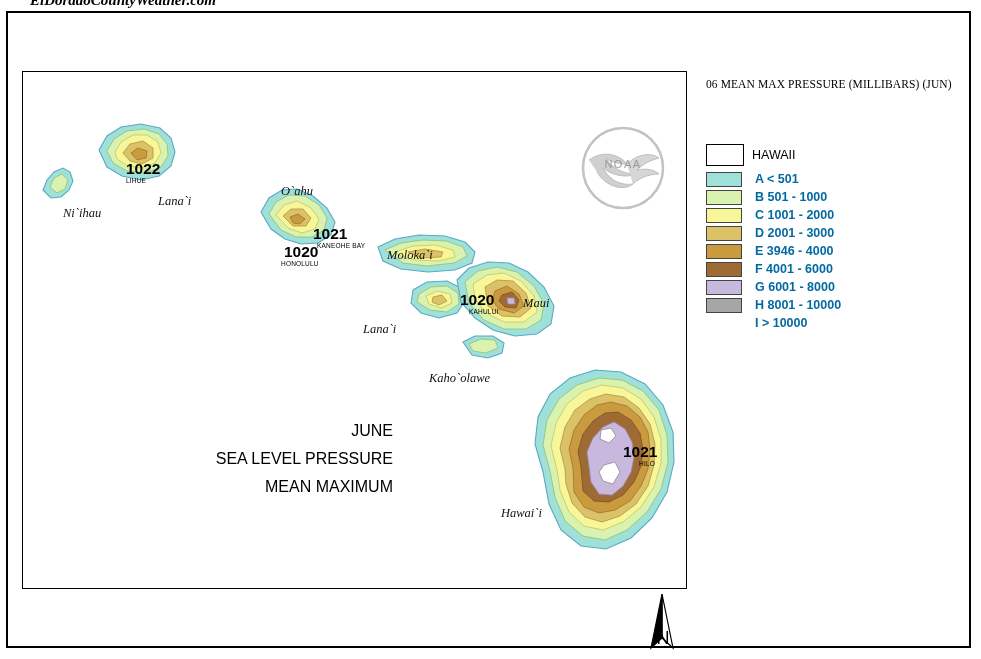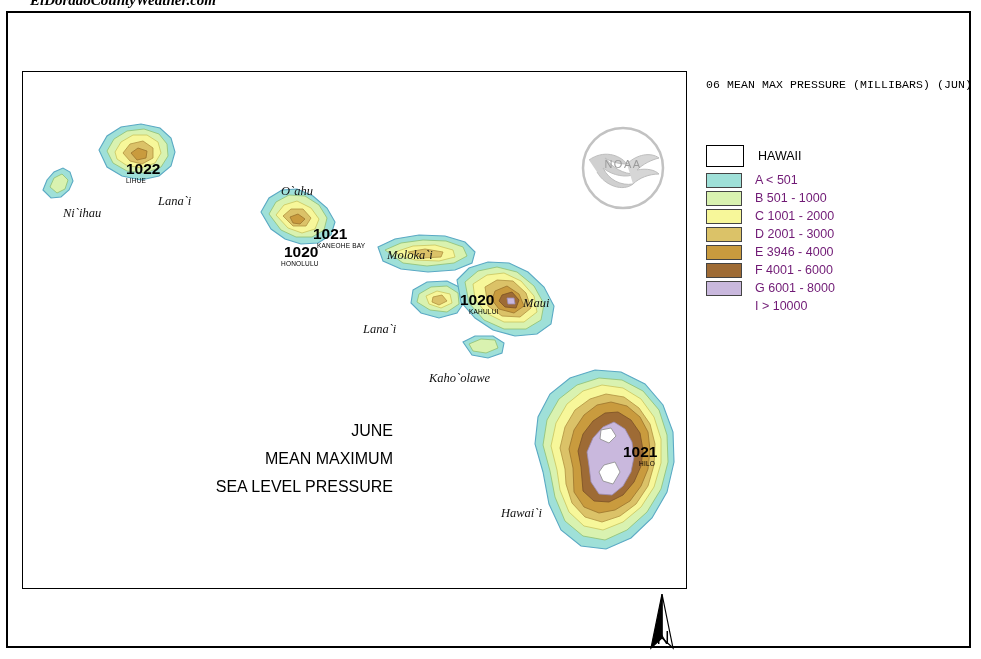--- a/index.html
+++ b/index.html
@@ -119,31 +119,31 @@
   }
 
   
   .legend {
     position: absolute;
     left: 706px;
     top: 78px;
     width: 265px;
   }
   .legend-title {
-    font-family: Liberation Mono, monospace;
+    font-family: Liberation Serif, serif;
     font-size: 11.5px;
     color: #000;
     letter-spacing: 0.1px;
     white-space: nowrap;
   }
   .legend-hawaii {
     margin-top: 54px;
     display: flex;
     align-items: center;
-    gap: 14px;
+    gap: 8px;
   }
   .legend-hawaii .swatch {
     width: 38px;
     height: 22px;
     border: 1.2px solid #000;
     background: #ffffff;
     box-sizing: border-box;
   }
   .legend-hawaii .lbl {
     font-size: 12.5px;
@@ -168,22 +168,23 @@
     height: 15px;
     border: 1px solid #444;
     box-sizing: border-box;
   }
   .legend-row .swatch.blank {
     border: none;
     background: transparent;
   }
   .legend-row .lbl {
     font-size: 12.5px;
-    color: #701a75;
-    white-space: nowrap;
+    color: #0369a1;
+    white-space: nowrap;
+    font-weight: bold;
   }
 
   
   .north {
     position: absolute;
     left: 640px;
     top: 592px;
     width: 44px;
     height: 62px;
   }
@@ -308,22 +309,22 @@
     <div class="station" style="left:258px;top:188px;">HONOLULU</div>
 
     <div class="press" style="left:437px;top:219px;">1020</div>
     <div class="station" style="left:446px;top:236px;">KAHULUI</div>
 
     <div class="press" style="left:600px;top:371px;">1021</div>
     <div class="station" style="left:616px;top:388px;">HILO</div>
 
     <div class="caption" style="left:130px;top:345px;width:240px;">
       <div>JUNE</div>
+      <div>SEA LEVEL PRESSURE</div>
       <div>MEAN MAXIMUM</div>
-      <div>SEA LEVEL PRESSURE</div>
     </div>
 
     <svg class="noaa-seal" viewBox="0 0 96 96">
       <circle cx="48" cy="48" r="40" fill="none" stroke="#c2c2c2" stroke-width="2.5"></circle>
       <path d="M14,40 C28,30 44,34 52,44 C44,44 36,42 30,38 C38,48 48,54 60,54 C52,58 38,56 28,48 C34,60 46,66 58,64 C48,72 30,66 22,52" fill="#d0d0d0" stroke="#bdbdbd" stroke-width="1"></path>
       <path d="M52,44 C62,34 76,32 84,38 C76,40 68,44 62,50 C72,48 80,50 84,54 C74,54 64,58 58,64" fill="#d6d6d6" stroke="#bdbdbd" stroke-width="1"></path>
       <text x="48" y="48" text-anchor="middle" font-family="Liberation Sans, sans-serif" font-size="11" fill="#9a9a9a" letter-spacing="1.5">NOAA</text>
     </svg>
   </div>
 
@@ -359,20 +360,24 @@
       </div>
       <div class="legend-row">
         <div class="swatch" style="background:#9e6b35;"></div>
         <div class="lbl">F 4001 - 6000</div>
       </div>
       <div class="legend-row">
         <div class="swatch" style="background:#c9b8dd;"></div>
         <div class="lbl">G 6001 - 8000</div>
       </div>
       <div class="legend-row">
+        <div class="swatch" style="background:#a6a6a6;"></div>
+        <div class="lbl">H 8001 - 10000</div>
+      </div>
+      <div class="legend-row">
         <div class="swatch blank"></div>
         <div class="lbl">I &gt; 10000</div>
       </div>
     </div>
   </div>
 
   <svg class="north" viewBox="0 0 44 62">
     <path d="M22,2 L33,56 L22,46 Z" fill="#ffffff" stroke="#000" stroke-width="1.2"></path>
     <path d="M22,2 L11,56 L22,46 Z" fill="#000000" stroke="#000" stroke-width="1.2"></path>
   </svg>

